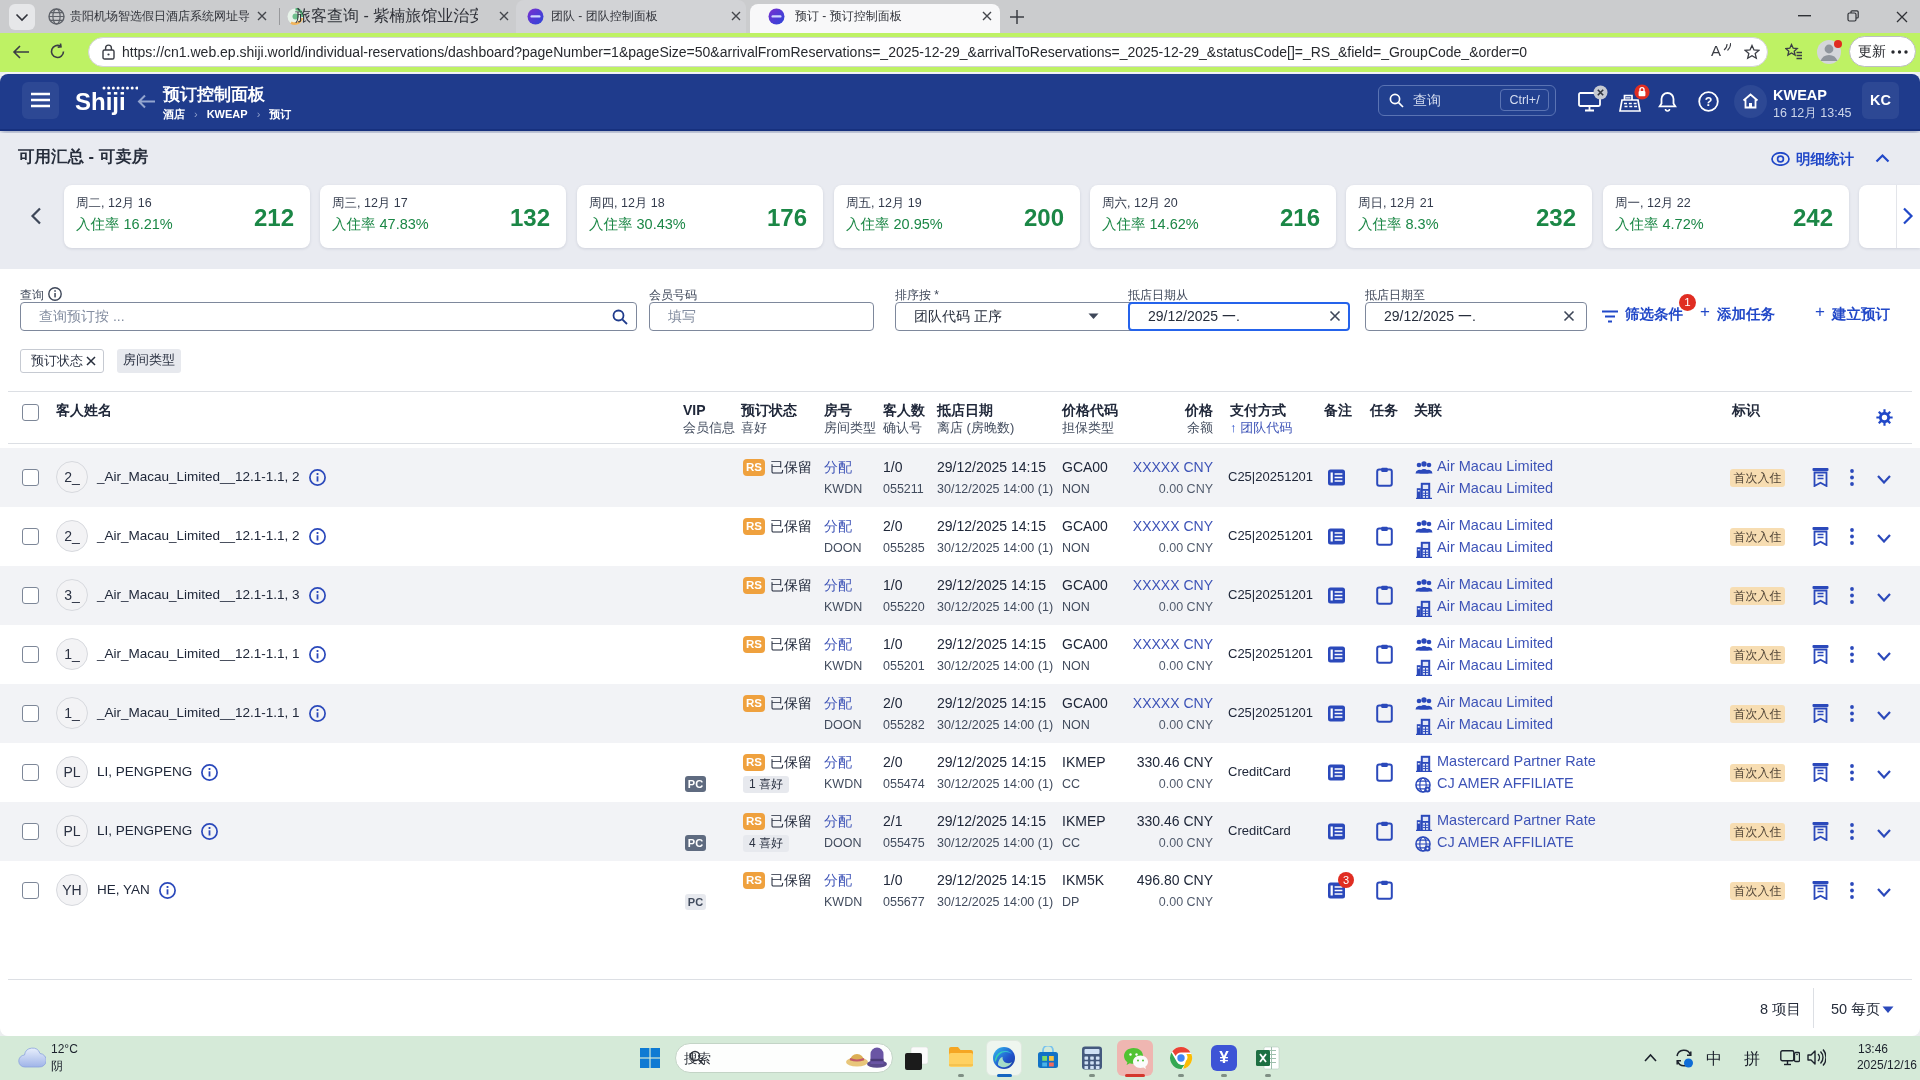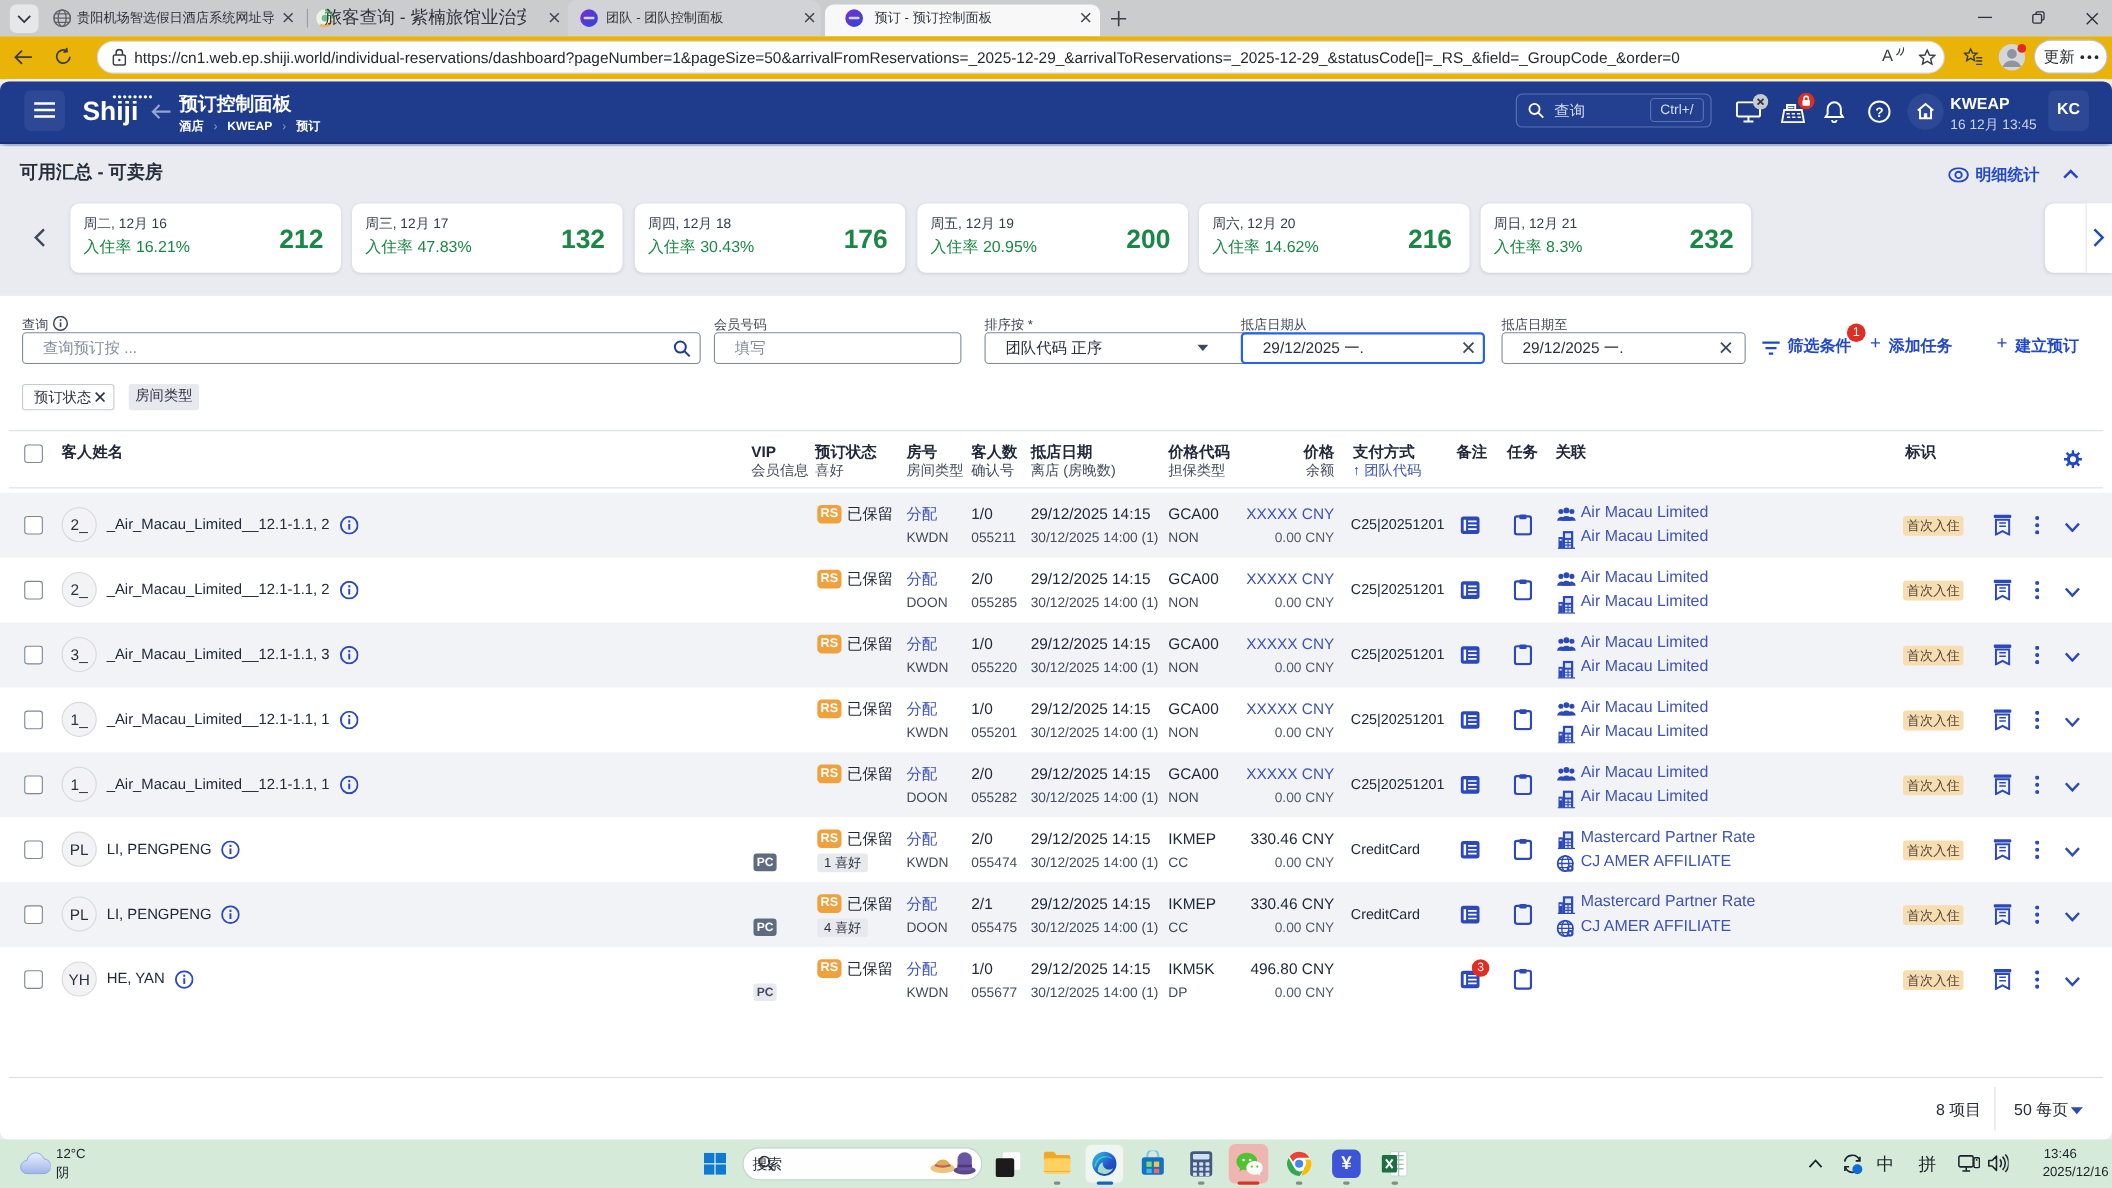--- a/index.html
+++ b/index.html
@@ -1,21 +1,21 @@
 <!DOCTYPE html>
 <html><head><meta charset="utf-8"><style>
 *{margin:0;padding:0;box-sizing:border-box}
 html,body{width:1920px;height:1080px;overflow:hidden}
 body{font-family:"Liberation Sans",sans-serif;position:relative;background:#eceef0}
 .abs{position:absolute}
 
 #tabbar{position:absolute;left:0;top:0;width:1920px;height:33px;background:#cbccce}
 .tab{position:absolute;top:0;height:33px;font-size:12.5px;color:#31333a;display:flex;align-items:center}
 .tabtxt{white-space:nowrap;overflow:hidden}
-#addrbar{position:absolute;left:0;top:33px;width:1920px;height:39px;background:#eab308}
+#addrbar{position:absolute;left:0;top:33px;width:1920px;height:39px;background:#bef264}
 
 #page{position:absolute;left:0;top:72px;width:1920px;height:964px;background:#fff;border-radius:8px 8px 8px 8px;overflow:hidden}
 #bluehead{position:absolute;left:0;top:2px;width:1920px;height:57px;background:#1f3b8c;border-radius:8px 8px 0 0;border-bottom:2px solid #16307e;box-shadow:0 3px 7px rgba(30,50,110,.45)}
 #section{position:absolute;left:0;top:61px;width:1920px;height:136px;background:#e9ebf1}
 .card{position:absolute;top:113px;height:63px;background:#fff;border-radius:8px;box-shadow:0 1px 3px rgba(40,50,80,.13)}
 .cday{position:absolute;left:12px;top:10px;font-size:12.5px;color:#333b4c}
 .cocc{position:absolute;left:12px;top:30px;font-size:14.5px;color:#1b8746}
 .cnum{position:absolute;right:16px;top:19px;font-size:24px;font-weight:bold;color:#1b8746}
 
 .flabel{position:absolute;font-size:12px;color:#3e4759}
@@ -261,20 +261,25 @@
 <div class="card" style="left:1090px;width:246px">
       <div class="cday">周六, 12月 20</div>
       <div class="cocc">入住率 14.62%</div>
       <div class="cnum">216</div>
     </div>
 <div class="card" style="left:1346px;width:246px">
       <div class="cday">周日, 12月 21</div>
       <div class="cocc">入住率 8.3%</div>
       <div class="cnum">232</div>
     </div>
+<div class="card" style="left:1603px;width:246px">
+      <div class="cday">周一, 12月 22</div>
+      <div class="cocc">入住率 4.72%</div>
+      <div class="cnum">242</div>
+    </div>
 <div class="card" style="left:1859px;width:61px;border-radius:8px 0 0 8px"></div>
 <div class="abs" style="left:1896px;top:113px;width:24px;height:63px;background:#fff;border-left:1px solid #e3e5ea"></div>
 <svg class="abs" style="left:1902px;top:135px" width="12" height="18" viewBox="0 0 12 18">
       <path d="M2 1.5 L9.5 9 L2 16.5" stroke="#2148c8" stroke-width="2.2" fill="none"></path>
     </svg>
 <div class="flabel" style="left:20px;top:215px">查询</div>
     <svg class="abs" style="left:48px;top:215px" width="14" height="14" viewBox="0 0 14 14">
       <circle cx="7" cy="7" r="6.2" stroke="#3e4759" stroke-width="1.4" fill="none"></circle>
       <rect x="6.3" y="6" width="1.5" height="4.4" fill="#3e4759"></rect>
       <rect x="6.3" y="3.2" width="1.5" height="1.6" fill="#3e4759"></rect>

